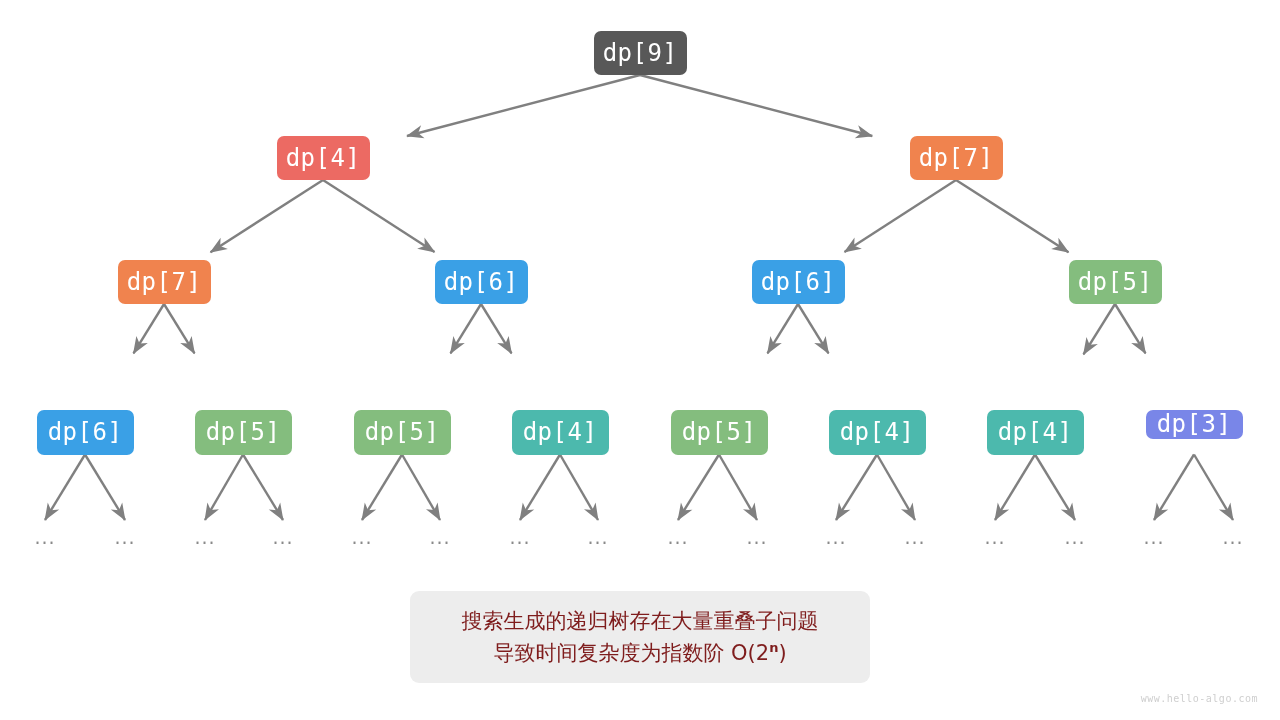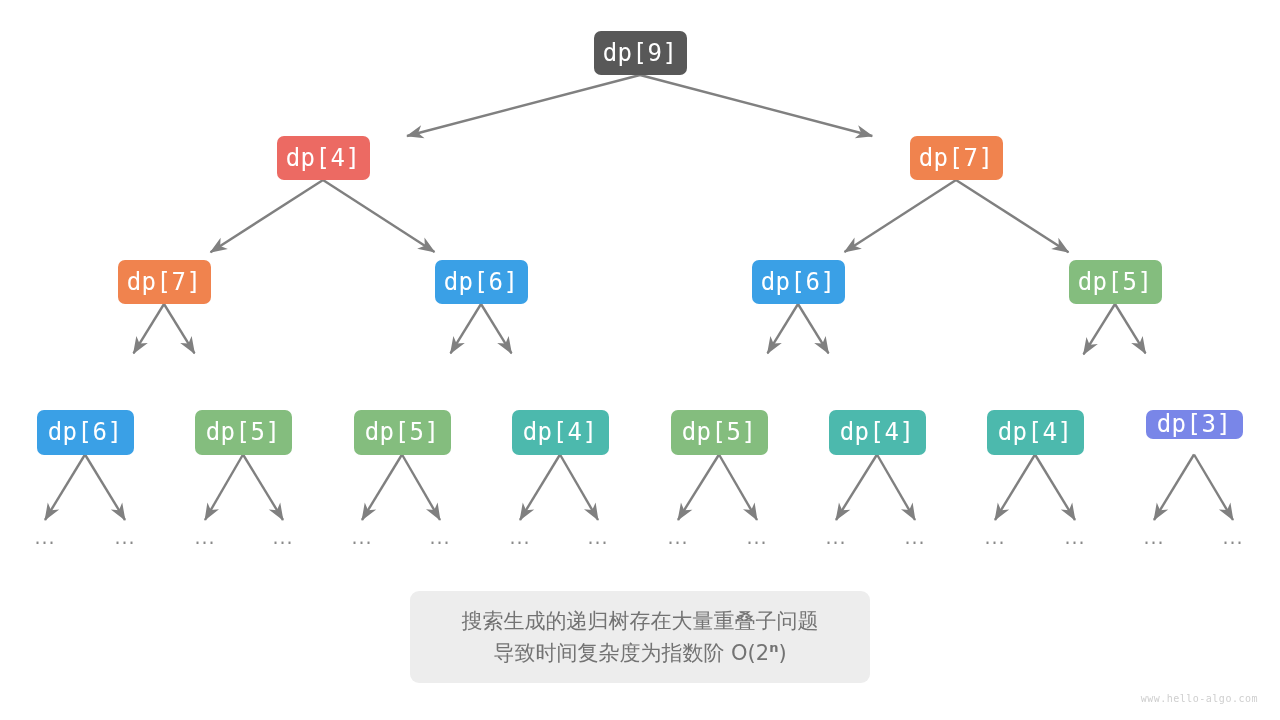--- a/index.html
+++ b/index.html
@@ -61,21 +61,21 @@
     height: 92px;
     background: #ededed;
     border-radius: 9px;
     display: flex;
     flex-direction: column;
     align-items: center;
     justify-content: center;
     z-index: 2;
   }
   .caption-line {
-    color: #737373;
+    color: #7f1d1d;
     font-family: "DejaVu Sans", "Liberation Sans", sans-serif;
     font-size: 21px;
     line-height: 32px;
     white-space: nowrap;
   }
   .caption-line sup {
     font-size: 13px;
     font-weight: bold;
     vertical-align: super;
     line-height: 0;

